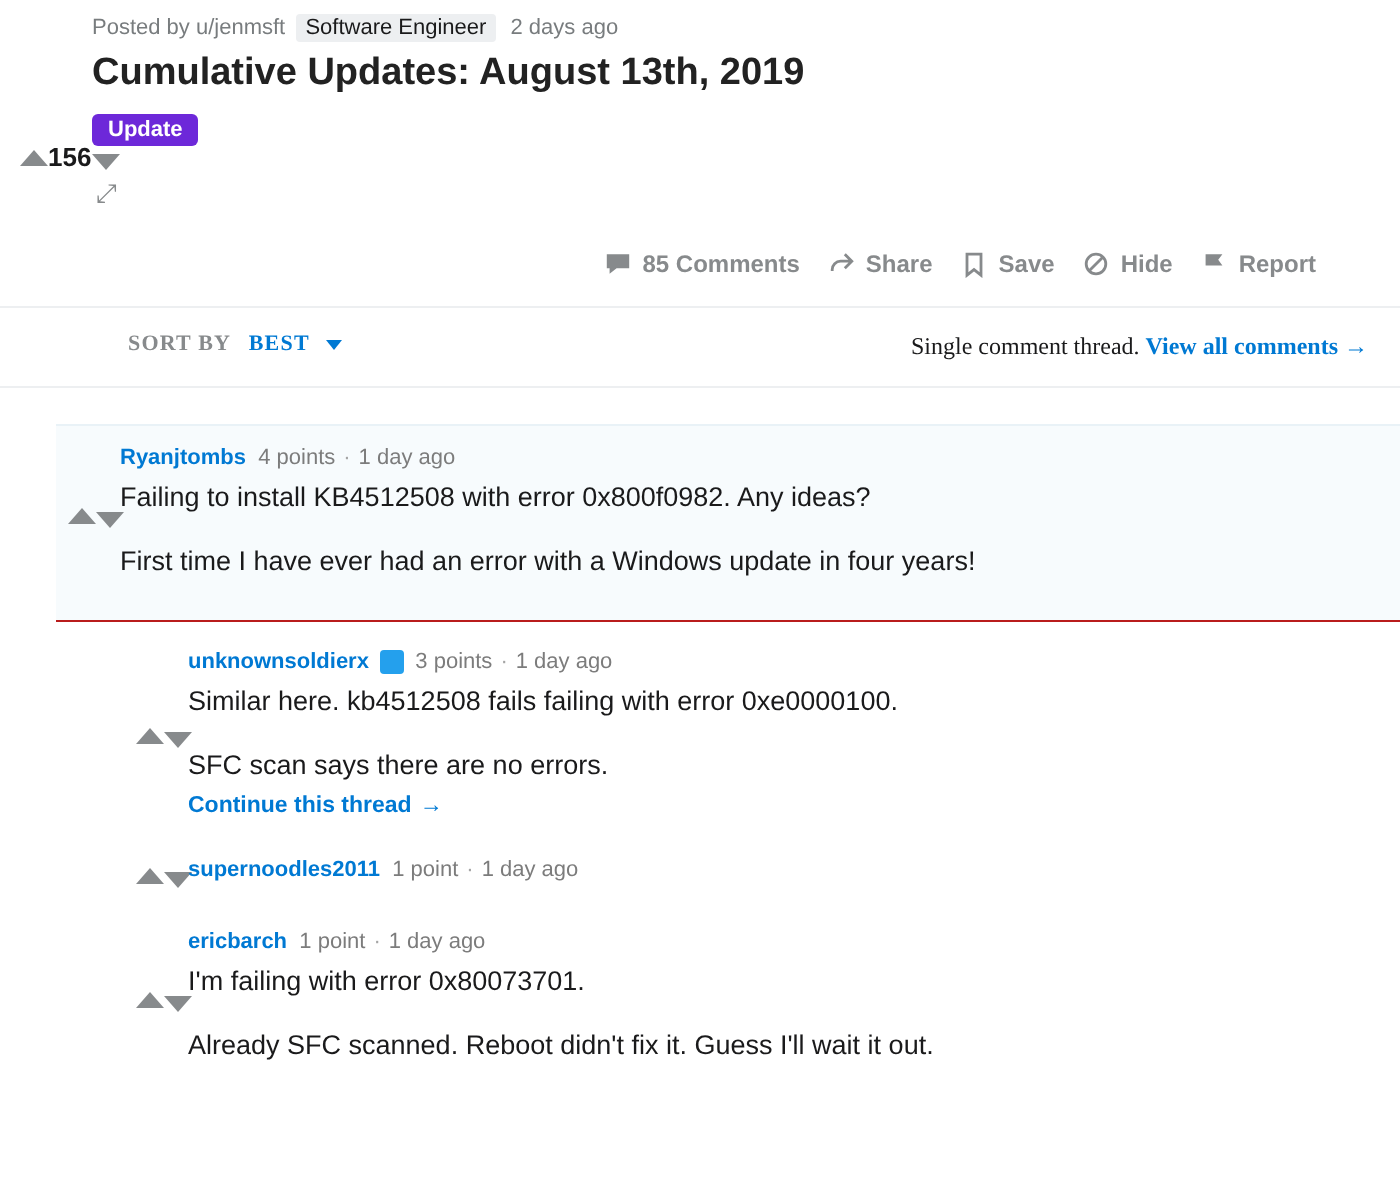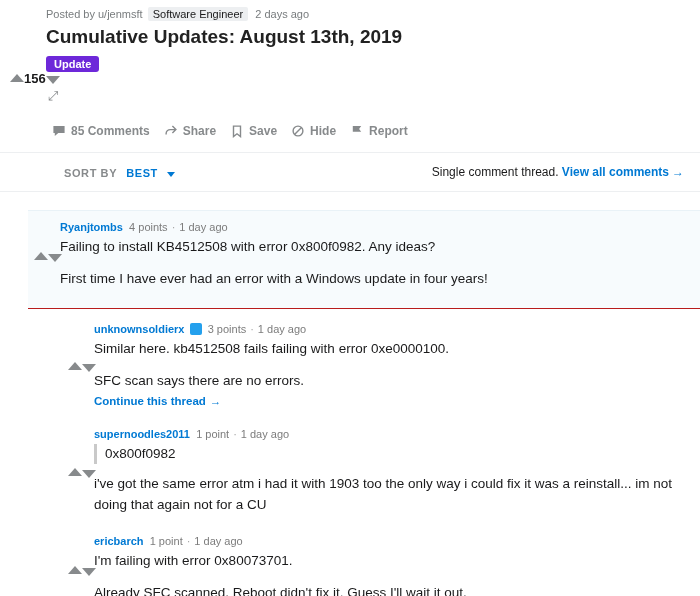--- a/index.html
+++ b/index.html
@@ -73,37 +73,39 @@
     transform: rotate(0deg);
   }
   .action-bar {
     display: flex;
     align-items: center;
     gap: 2px;
     color: #878a8c;
     font-size: 12px;
     font-weight: 700;
     margin-top: 6px;
+    justify-content: flex-end;
   }
   .action-item {
     display: inline-flex;
     align-items: center;
     gap: 5px;
     padding: 4px 6px;
     cursor: pointer;
     border-radius: 2px;
   }
   .icon { display:inline-block; width:14px; height:14px; }
   .sort-row {
     display: flex;
-    align-items: flex-end;
+    align-items: flex-start;
     justify-content: space-between;
     padding: 12px 16px 12px 64px;
     font-size: 11px;
     border-bottom: 1px solid #edeff1;
+    font-family: Liberation Serif, serif;
   }
   .sort-label {
     color: #878a8c;
     letter-spacing: 0.6px;
     font-weight: 700;
     text-transform: uppercase;
   }
   .sort-value {
     color: #0079d3;
     font-weight: 700;
@@ -287,24 +289,20 @@
     <div class="comment">
       <div class="vote-col sm">
         <div class="arrow up"></div>
         <div class="arrow down"></div>
       </div>
       <div class="c-body">
         <div class="c-tag">
           <span class="user">supernoodles2011</span>
           &nbsp;<span>1 point</span><span class="dot">·</span><span>1 day ago</span>
         </div>
-        <div class="c-text">
-          <blockquote class="q">0x800f0982</blockquote>
-          <p>i've got the same error atm i had it with 1903 too the only way i could fix it was a reinstall... im not doing that again not for a CU</p>
-        </div>
       </div>
     </div>
 
     <div class="comment">
       <div class="vote-col sm">
         <div class="arrow up"></div>
         <div class="arrow down"></div>
       </div>
       <div class="c-body">
         <div class="c-tag">

